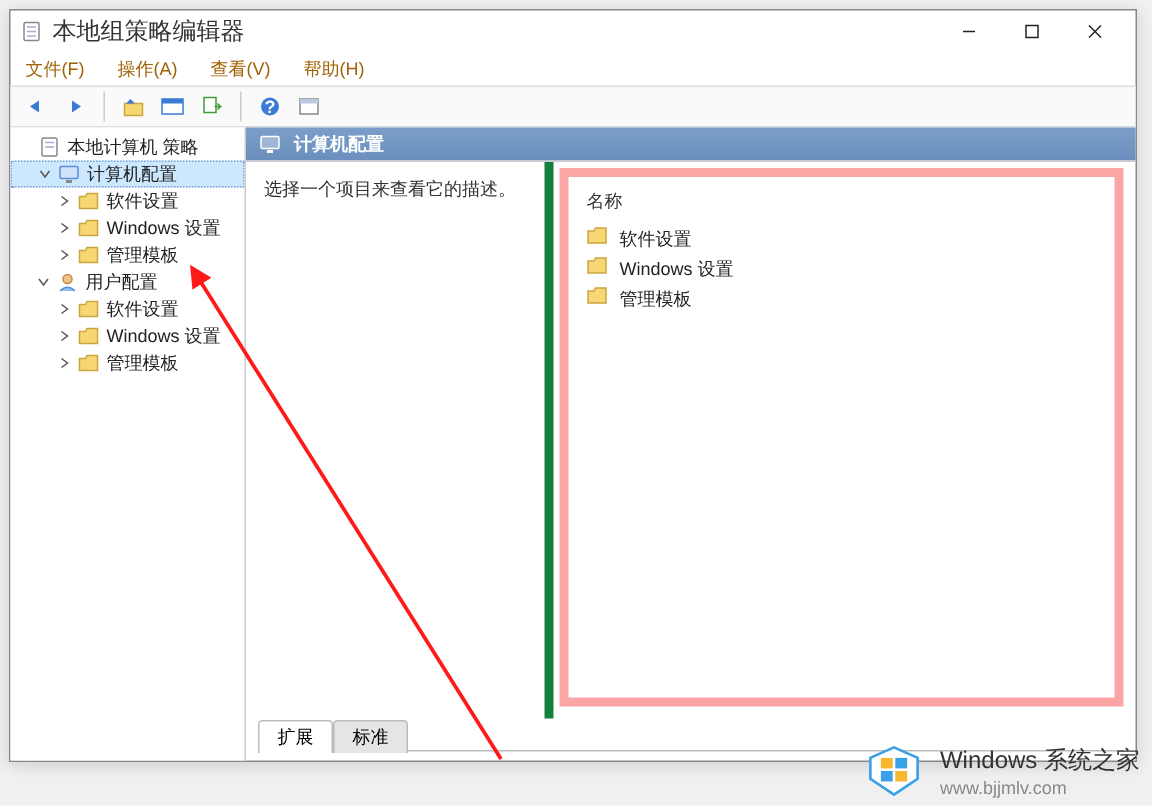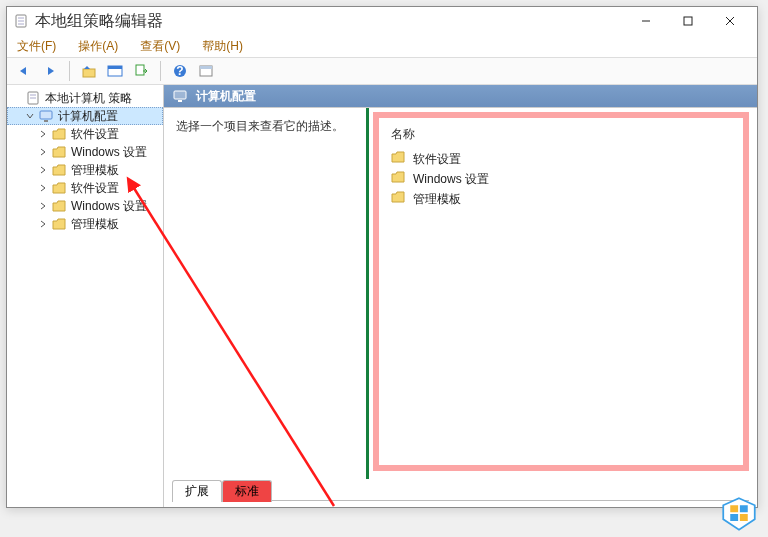--- a/index.html
+++ b/index.html
@@ -29,28 +29,28 @@
 .chevron { width: 12px; height: 12px; display: inline-flex; align-items: center; justify-content: center; color: #555; margin-right: 2px; }
 .chevron.none { visibility: hidden; }
 .tree-icon { width: 16px; height: 16px; display: inline-flex; align-items: center; justify-content: center; margin-right: 4px; }
 .indent-0{padding-left:4px}.indent-1{padding-left:16px}.indent-2{padding-left:30px}
 
 .content-panel { flex: 1; display: flex; flex-direction: column; }
 .content-header { height: 22px; background: linear-gradient(#7b9ec9,#6b8fbd); color: #fff; display: flex; align-items: center; padding: 0 8px; gap: 8px; font-weight: bold; }
 .content-header .hicon { width: 16px; height: 16px; display: inline-flex; align-items: center; justify-content: center; }
 
 .content-body { flex: 1; display: flex; border-top: 1px solid #ccc; }
-.desc-col { width: 205px; padding: 10px 12px; color: #333; font-size: 12px; border-right: 3px solid #15803d; }
+.desc-col { width: 205px; padding: 10px 12px; color: #333; font-size: 12px; border-right: 6px solid #15803d; }
 .list-col { flex: 1; padding: 6px 8px; border: 6px solid #fca5a5; margin: 4px 8px 8px 4px; background: #fff; }
 .list-header { color: #333; font-size: 12px; padding: 2px 4px 6px; }
 .list-item { display: flex; align-items: center; height: 20px; padding: 0 4px; cursor: pointer; color: #222; }
 .fldr { width: 16px; height: 16px; margin-right: 6px; display:inline-flex; }
 
 .tab-strip { height: 22px; margin: 0 8px 6px 8px; display: flex; align-items: flex-end; }
-.tab { border: 1px solid #bbb; border-bottom: none; padding: 2px 12px; background: #ef4444; font-size: 12px; cursor: pointer; margin-right: 0px; border-top-left-radius: 3px; border-top-right-radius: 3px; position:relative; top:1px; }
+.tab { border: 1px solid #bbb; border-bottom: none; padding: 2px 12px; background: #e5e5e5; font-size: 12px; cursor: pointer; margin-right: 0px; border-top-left-radius: 3px; border-top-right-radius: 3px; position:relative; top:1px; }
 .tab.active { background: #fff; z-index: 2; }
 .tab-strip-line { border-top:1px solid #bbb; flex:1; position:relative; top:0; }
 
 .arrow-line { position: absolute; pointer-events: none; }
 
 .watermark { position: absolute; right: 8px; bottom: 2px; display: flex; align-items: center; gap: 10px; color: #444; }
 .watermark .logo { width: 42px; height: 42px; }
 .watermark .wm-text .wm-title { font-size: 16px; color: #333; }
 .watermark .wm-text .wm-url { font-size: 12px; color: #888; }
 
@@ -201,20 +201,34 @@
             <svg width="10" height="10">
               <path d="M3 2 L7 5 L3 8" fill="none" stroke="#555"></path>
             </svg>
           </span>
         <span class="tree-icon">
             <svg width="14" height="12">
               <path d="M1 3 L5 3 L6 1 L13 1 L13 11 L1 11 Z" fill="#f6d774" stroke="#caa63e"></path>
             </svg>
           </span>
         <span>管理模板</span>
+      </div>
+      <div class="tree-row indent-1">
+        <span class="chevron">
+            <svg width="10" height="10">
+              <path d="M2 3 L5 7 L8 3" fill="none" stroke="#555"></path>
+            </svg>
+          </span>
+        <span class="tree-icon">
+            <svg width="14" height="14">
+              <circle cx="7" cy="5" r="3" fill="#f3c28b" stroke="#c98a3e"></circle>
+              <path d="M2 13 Q7 8 12 13" fill="#8fc0ea" stroke="#5b8dd6"></path>
+            </svg>
+          </span>
+        <span>用户配置</span>
       </div>
       <div class="tree-row indent-2">
         <span class="chevron">
             <svg width="10" height="10">
               <path d="M3 2 L7 5 L3 8" fill="none" stroke="#555"></path>
             </svg>
           </span>
         <span class="tree-icon">
             <svg width="14" height="12">
               <path d="M1 3 L5 3 L6 1 L13 1 L13 11 L1 11 Z" fill="#f6d774" stroke="#caa63e"></path>
@@ -311,13 +325,17 @@
 </svg>
 
 <div class="watermark">
   <svg class="logo" viewBox="0 0 48 48">
     <path d="M24 6 L42 14 L42 30 L24 42 L6 30 L6 14 Z" fill="#fff" stroke="#3aa0e8" stroke-width="2"></path>
     <rect x="14" y="14" width="9" height="8" fill="#f7b731"></rect>
       <rect x="25" y="14" width="9" height="8" fill="#3aa0e8"></rect>
     <rect x="14" y="24" width="9" height="8" fill="#3aa0e8"></rect>
       <rect x="25" y="24" width="9" height="8" fill="#f7b731"></rect>
   </svg>
+  <div class="wm-text">
+    <div class="wm-title">Windows 系统之家</div>
+    <div class="wm-url">www.bjjmlv.com</div>
+  </div>
 </div>
 
 </body></html>

